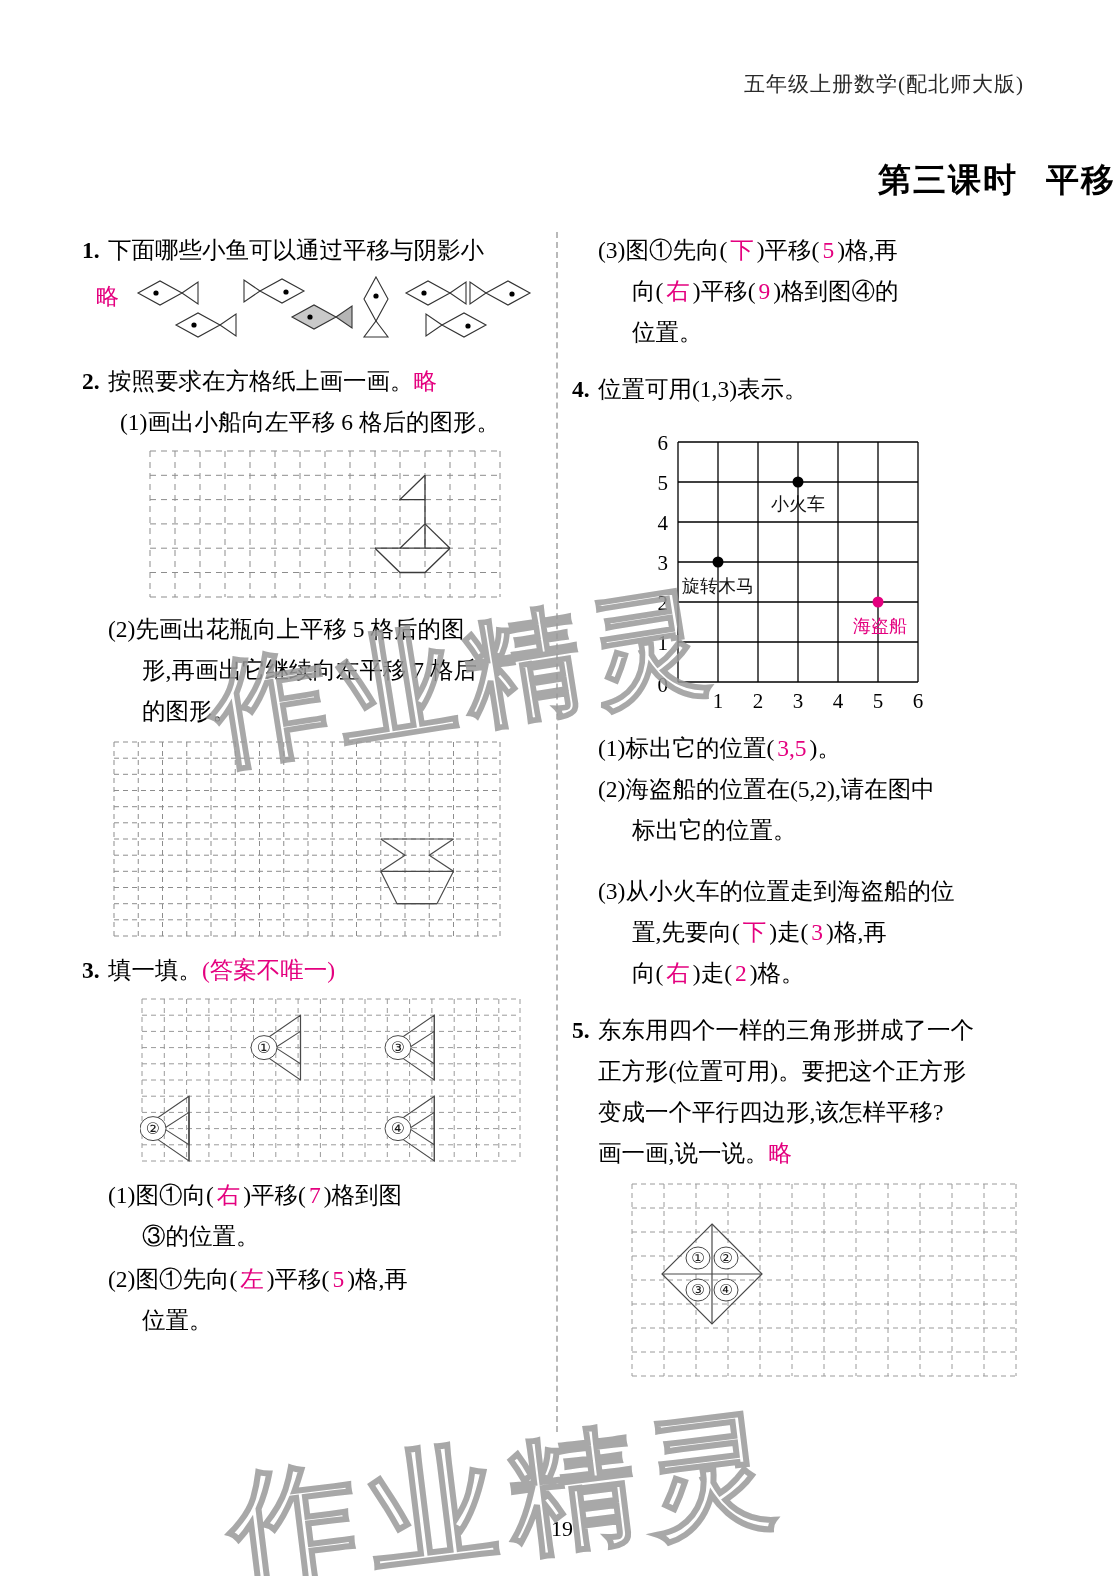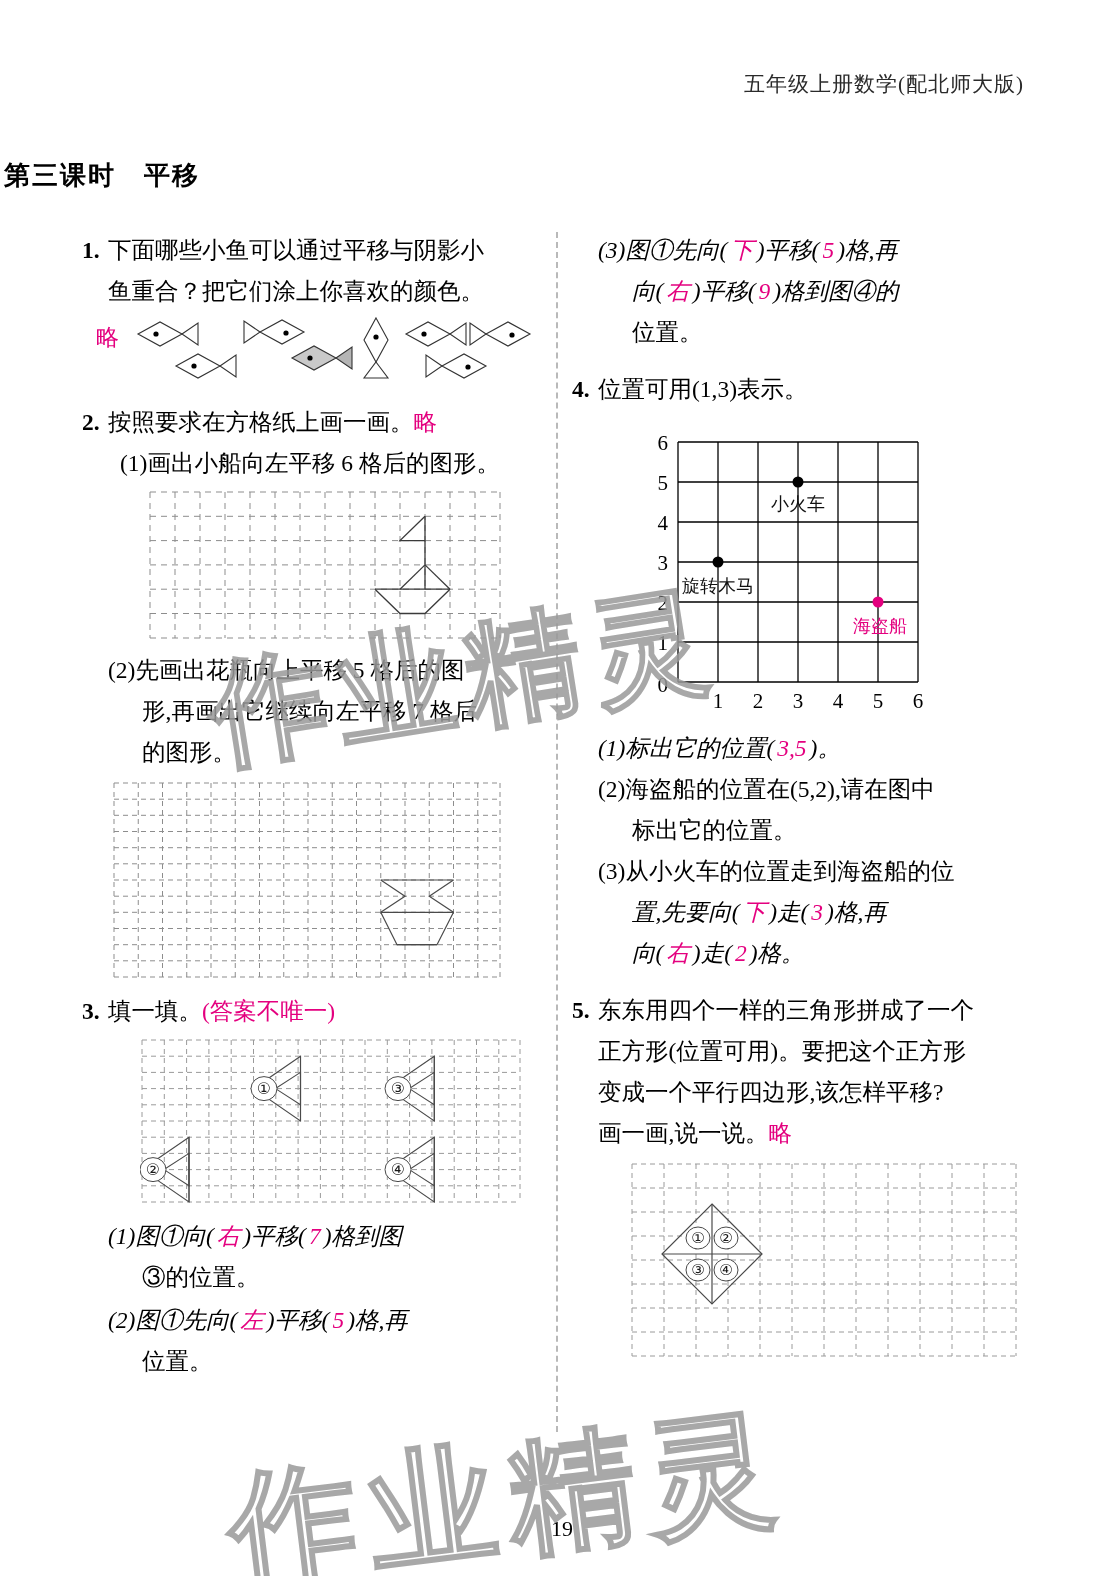--- a/index.html
+++ b/index.html
@@ -17,22 +17,22 @@
   .hdr{
     position:absolute;top:70px;right:92px;
     font-size:21px;letter-spacing:1px;
     color:#2a2a2a;
     white-space:nowrap;
   }
 
   
   .title{
     position:absolute;top:158px;left:4px;right:0;
-    text-align:left;
-    font-size:26px;font-weight:bold;
+    text-align:right;
+    font-size:33px;font-weight:bold;
     letter-spacing:2px;
   }
   .title .gap{display:inline-block;width:28px;}
 
   
   .col{position:absolute;top:230px;width:470px;}
   .col-l{left:82px;}
   .col-r{left:572px;}
   .divider{
     position:absolute;top:232px;left:556px;
@@ -45,21 +45,21 @@
   .q-num{
     position:absolute;left:0;top:0;
     font-weight:bold;font-size:23.5px;
     font-family:"Liberation Serif",serif;
   }
   .q-body{margin-left:26px;}
   .sub{margin-left:26px;position:relative;}
   .ind{margin-left:34px;}
   .pink{color:#e4007f;}
   .ans{color:#e4007f;padding:0 3px;}
-  .nw{white-space:nowrap;font-style:italic;}
+  .nw{white-space:nowrap;}
 
   
   .fig{position:relative;}
   svg{display:block;}
 
   
   .pageno{
     position:absolute;left:8px;right:0;bottom:34px;
     text-align:center;font-size:22px;
   }
@@ -90,21 +90,20 @@
   </div>
 
   <div class="divider"></div>
 
   <div class="col col-l">
 
     <div class="q">
       <span class="q-num">1.</span>
       <div class="q-body">
         <div>下面哪些小鱼可以通过平移与阴影小</div>
-        <div>鱼重合？把它们涂上你喜欢的颜色。</div>
       </div>
     </div>
 
     <div class="fig" style="margin-top:4px;margin-left:14px;">
       <div style="position:relative;">
         <span class="pink" style="position:absolute;left:0;top:6px;font-size:23px;">略</span>
         <svg width="440" height="72" viewBox="0 0 440 72">
           <g fill="none" stroke="#333" stroke-width="1.1">
 
             <g transform="translate(42,4)">
@@ -450,21 +449,21 @@
     <div class="q" style="margin-left:12px;">
       <div class="q-body" style="margin-left:14px;">
         <div>
           <span>(2)</span><span>海盗船的位置在(5,2),请在图中</span>
         </div>
         <div class="ind">标出它的位置。</div>
       </div>
     </div>
 
     <div class="q" style="margin-left:12px;">
-      <div class="q-body" style="margin-left:14px;">
+      <div class="q-body" style="margin-left:14px;margin-top:20px;">
         <div>
           <span>(3)</span><span>从小火车的位置走到海盗船的位</span>
         </div>
         <div class="ind nw">
           <span>置,先要向(</span><span class="ans">下</span><span>)走(</span><span class="ans">3</span><span>)格,再</span>
         </div>
         <div class="ind nw">
           <span>向(</span><span class="ans">右</span><span>)走(</span><span class="ans">2</span><span>)格。</span>
         </div>
       </div>

